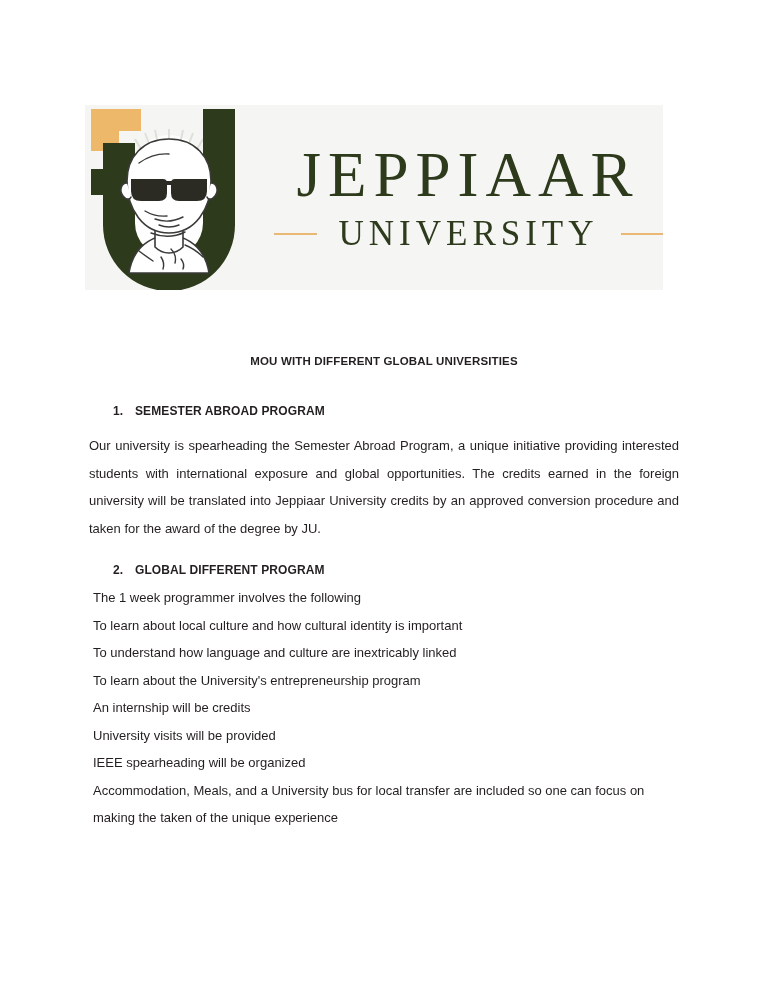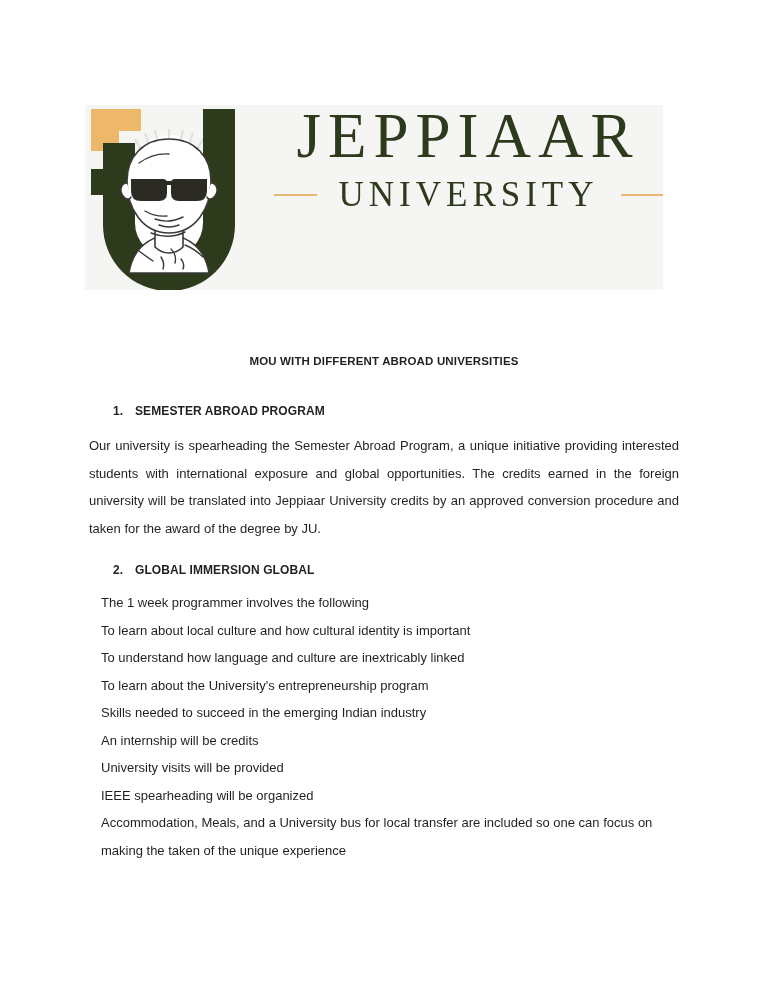--- a/index.html
+++ b/index.html
@@ -25,21 +25,21 @@
 
   
   .letterhead {
     position: absolute;
     left: 85px;
     top: 105px;
     width: 578px;
     height: 185px;
     background: #f5f5f4;
     display: flex;
-    align-items: flex-start;
+    align-items: center;
   }
 
   .logo-mark {
     position: relative;
     width: 175px;
     height: 185px;
     flex: 0 0 175px;
   }
   .logo-mark svg { display: block; }
 
@@ -122,21 +122,21 @@
   .para {
     font-size: 13px;
     line-height: 27.5px;
     text-align: justify;
     text-justify: inter-word;
     margin: 4px 0 19px 0;
   }
 
   .heading-row.second { margin-top: 21px; margin-bottom: 7px; }
 
-  .lines { margin: 12px; padding: 0; list-style: none; }
+  .lines { margin: 4px; padding: 0; list-style: none; }
   .line-item {
     font-size: 13px;
     line-height: 27.5px;
     text-align: left;
     margin: 0;
   }
 </style>
 </head>
 <body>
 
@@ -218,42 +218,41 @@
     <div class="wordmark">
       <div class="wordmark-main">JEPPIAAR</div>
       <div class="wordmark-sub-row">
         <span class="rule"></span>
         <span class="wordmark-sub">UNIVERSITY</span>
         <span class="rule"></span>
       </div>
     </div>
   </div>
 
-  <div class="doc-title">MOU WITH DIFFERENT ABROAD UNIVERSITIES</div>
+  <div class="doc-title">MOU WITH DIFFERENT GLOBAL UNIVERSITIES</div>
 
   <div class="content">
 
     <div class="heading-row">
       <span class="heading-num">1.</span>
       <span class="heading-text">SEMESTER ABROAD PROGRAM</span>
     </div>
 
     <p class="para">Our university is spearheading the Semester Abroad Program, a unique initiative providing interested students with international exposure and global opportunities. The credits earned in the foreign university will be translated into Jeppiaar University credits by an approved conversion procedure and taken for the award of the degree by JU.</p>
 
     <div class="heading-row second">
       <span class="heading-num">2.</span>
-      <span class="heading-text">GLOBAL IMMERSION GLOBAL</span>
+      <span class="heading-text">GLOBAL DIFFERENT PROGRAM</span>
     </div>
 
     <ul class="lines">
       <li class="line-item">The 1 week programmer involves the following</li>
       <li class="line-item">To learn about local culture and how cultural identity is important</li>
       <li class="line-item">To understand how language and culture are inextricably linked</li>
       <li class="line-item">To learn about the University's entrepreneurship program</li>
-      <li class="line-item">Skills needed to succeed in the emerging Indian industry</li>
       <li class="line-item">An internship will be credits</li>
       <li class="line-item">University visits will be provided</li>
       <li class="line-item">IEEE spearheading will be organized</li>
       <li class="line-item">Accommodation, Meals, and a University bus for local transfer are included so one can focus on making the taken of the unique experience</li>
     </ul>
   </div>
 
 </div>
 
 </body></html>

